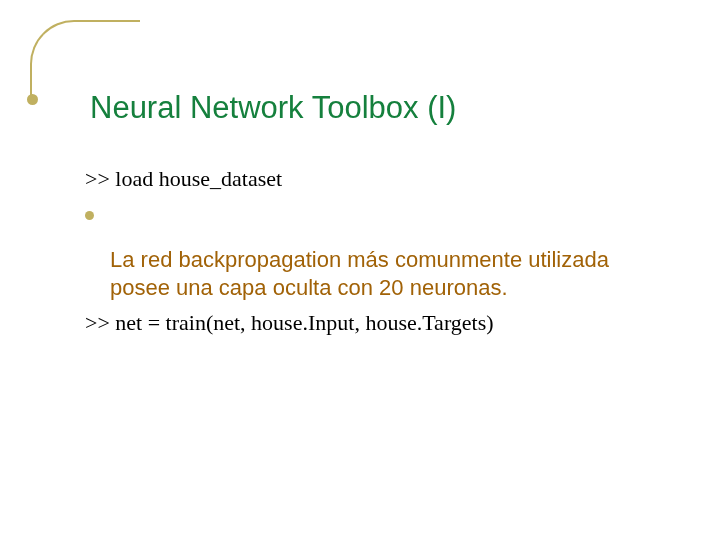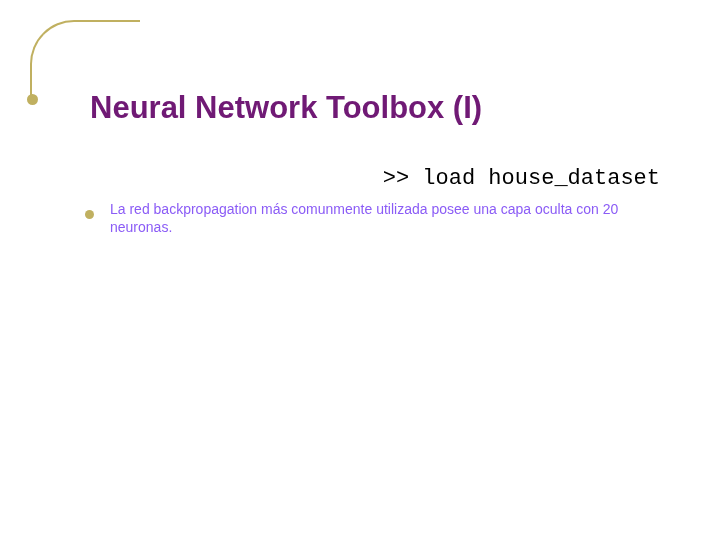--- a/index.html
+++ b/index.html
@@ -31,63 +31,64 @@
     position: absolute;
     width: 11px;
     height: 11px;
     background: #c0b060;
     border-radius: 50%;
     top: 94px;
     left: 27px;
   }
   .title {
     font-size: 31px;
-    font-weight: bold;
-    color: #701a75;
+    font-weight: normal;
+    color: #15803d;
     margin-bottom: 40px;
     margin-left: 5px;
   }
   .code-line {
-    font-family: Liberation Mono, monospace;
+    font-family: Liberation Serif, serif;
     font-size: 22px;
     color: #000;
     margin: 6px 0 10px 0;
-    text-align: right;
   }
   .bullet-item {
     display: flex;
     align-items: flex-start;
     margin: 8px 0 8px 0;
   }
   .bullet-dot {
     width: 9px;
     height: 9px;
     background: #c0b060;
     border-radius: 50%;
     flex-shrink: 0;
     margin-top: 9px;
     margin-right: 16px;
   }
   .bullet-text {
-    font-size: 14px;
+    font-size: 22px;
     line-height: 1.28;
-    color: #8b5cf6;
+    color: #a16207;
+    margin-top: 44px;
   }
 </style>
 </head>
 <body>
 
 <div class="slide">
   <div class="corner-arc"></div>
   <div class="dot"></div>
 
   <h1 class="title">Neural Network Toolbox (I)</h1>
 
   <div class="code-line">&gt;&gt; load house_dataset</div>
 
   <div class="bullet-item">
     <span class="bullet-dot"></span>
     <span class="bullet-text">La red backpropagation más comunmente utilizada posee una capa oculta con 20 neuronas.</span>
   </div>
 
 
 
+  <div class="code-line">&gt;&gt; net = train(net, house.Input, house.Targets)</div>
 </div>
 
 </body></html>

